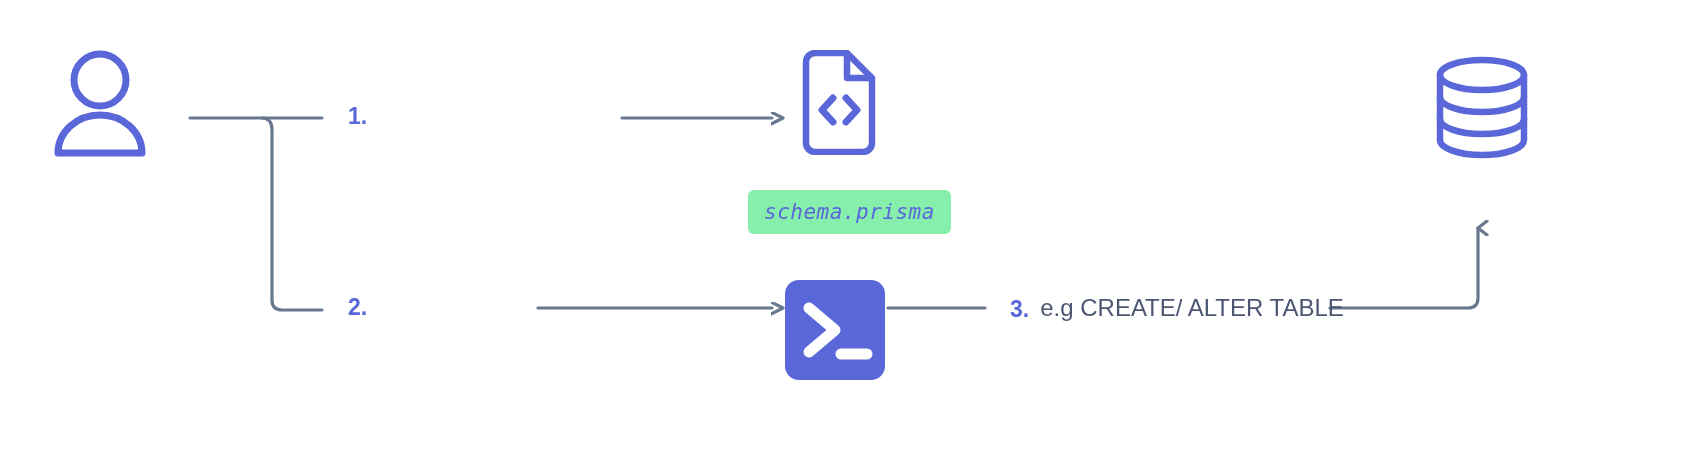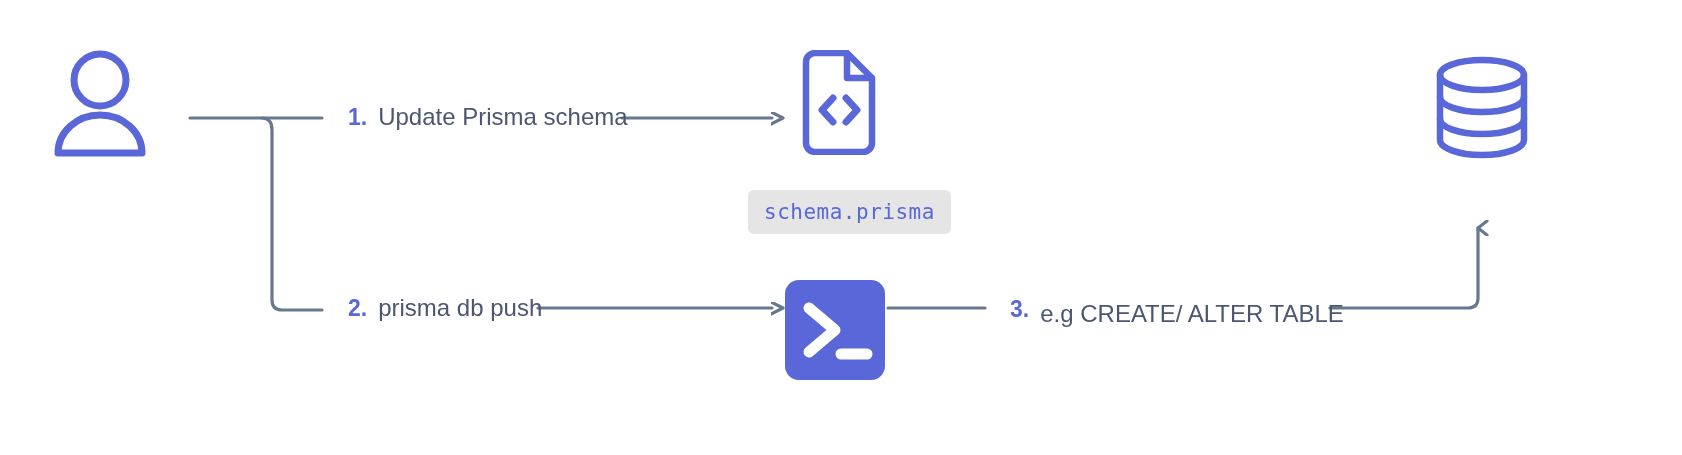--- a/index.html
+++ b/index.html
@@ -34,27 +34,28 @@
   #file-icon      { left: 800px; top: 50px;  width: 78px;  height: 105px; }
   #terminal-icon  { left: 785px; top: 280px; width: 100px; height: 100px; }
   #database-icon  { left: 1432px; top: 55px; width: 100px; height: 105px; }
 
   
   #code-badge {
     position: absolute;
     left: 748px;
     top: 190px;
     padding: 10px 16px;
-    background: #e5e5e5;
+    background: #86efac;
     border-radius: 6px;
     font-family: "DejaVu Sans Mono", monospace;
     font-size: 21px;
     letter-spacing: 0.5px;
     color: #5a67d8;
     white-space: nowrap;
+    font-style: italic;
   }
 
   
   .step-label {
     position: absolute;
     display: flex;
     align-items: baseline;
     white-space: nowrap;
   }
   .step-num {
@@ -63,21 +64,20 @@
     color: #5a67d8;
     margin-right: 11px;
   }
   .step-text {
     font-size: 24px;
     color: #4c5671;
   }
   .step-text .line2 {
     display: block;
     text-align: right;
-    margin-top: 6px;
   }
 
   #step-1 { left: 348px; top: 103px; }
   #step-2 { left: 348px; top: 294px; }
   #step-3 { left: 1010px; top: 294px; align-items: flex-start; }
   #step-3 .step-num { position: relative; top: 2px; }
 </style>
 </head>
 <body>
 
@@ -140,26 +140,24 @@
         <ellipse cx="50" cy="20" rx="42" ry="15"></ellipse>
         <path d="M8,20 V85 a42,15 0 0 0 84,0 V20"></path>
         <path d="M8,42 a42,15 0 0 0 84,0"></path>
         <path d="M8,64 a42,15 0 0 0 84,0"></path>
       </g>
     </svg>
   </div>
 
   <div class="step-label" id="step-1">
     <span class="step-num">1.</span>
-    <span class="step-text">Update Prisma schema</span>
   </div>
 
   <div class="step-label" id="step-2">
     <span class="step-num">2.</span>
-    <span class="step-text">prisma db push</span>
   </div>
 
   <div class="step-label" id="step-3">
     <span class="step-num">3.</span>
     <span class="step-text">
       <span class="line2">e.g CREATE/ ALTER TABLE</span>
     </span>
   </div>
 
 </div>

